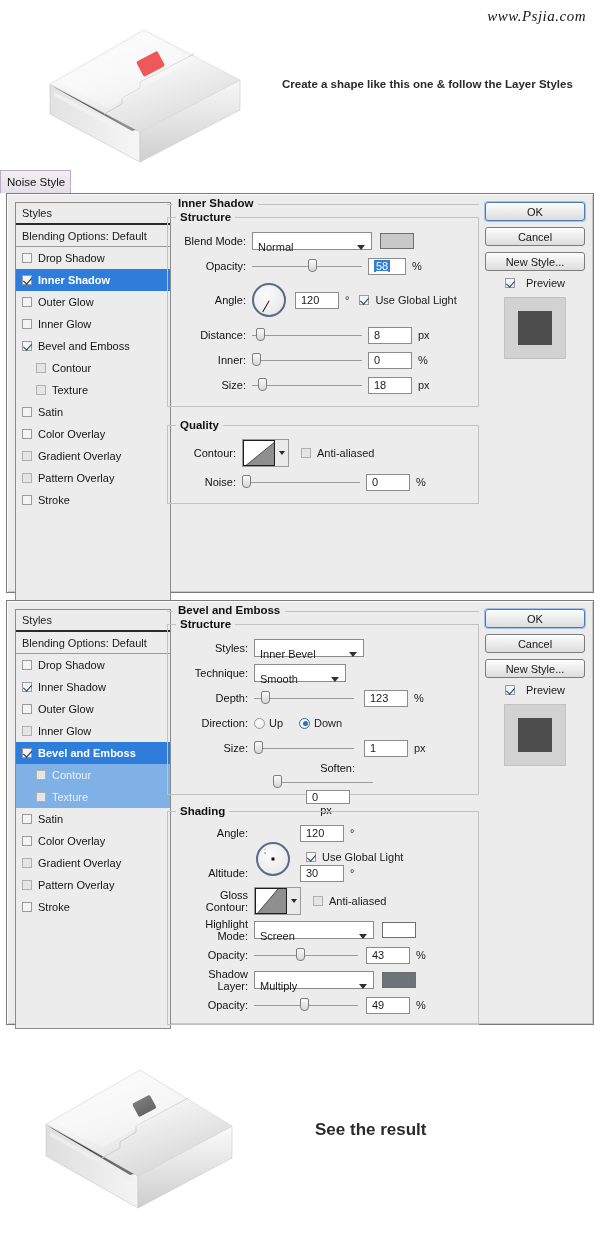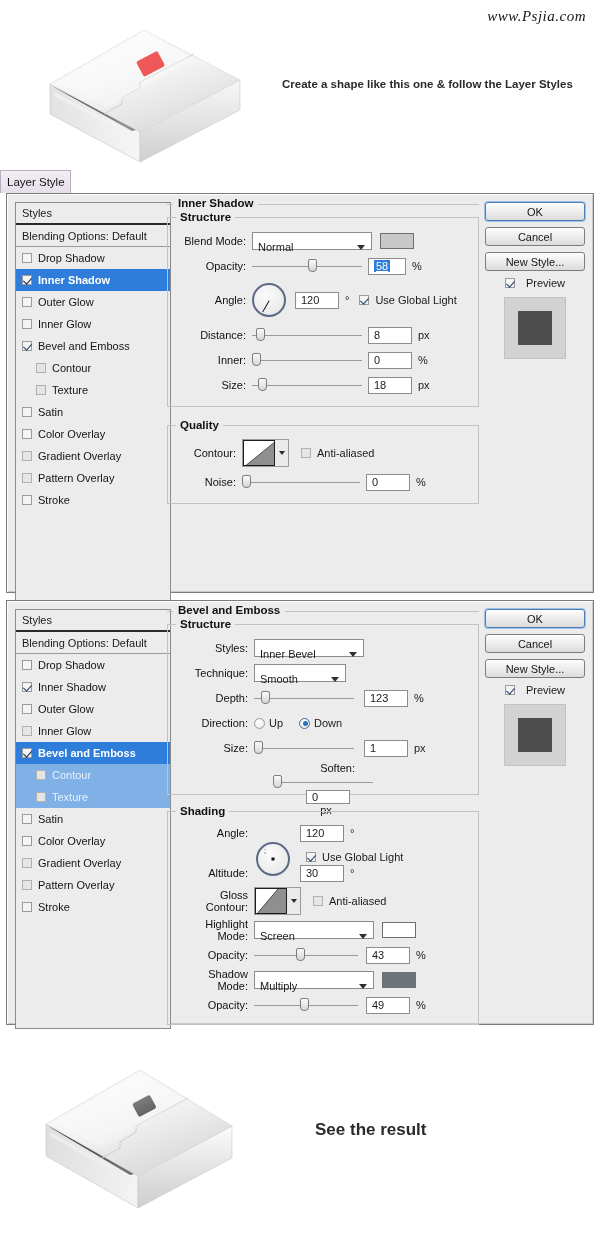--- a/index.html
+++ b/index.html
@@ -274,21 +274,21 @@
 
     <rect x="0" y="0" width="24" height="17" rx="2" fill="#e81010" transform="translate(92,40) rotate(-28)"></rect>
 
     <path d="M14,60 L100,11 L150,37 L64,86 Z" fill="#ffffff" opacity="0.30"></path>
   </svg>
 </div>
 
 <div class="caption-top">Create a shape like this one &amp; follow the Layer Styles</div>
 
 <div class="ls-tab">
-  <span>Layer Style</span>
+  <span>Noise Style</span>
 </div>
 
 <div class="dialog" id="dlg1">
 
   <div class="styles-col">
     <div class="styles-hdr">
       <span>Styles</span>
     </div>
     <div class="styles-blend">
       <span>Blending Options: Default</span>
@@ -683,21 +683,21 @@
           <div class="track"></div>
           <div class="thumb" style="left:42px;"></div>
         </div>
         <div class="txtbox" style="width:44px; margin-left:8px;">
           <span>43</span>
         </div>
         <span class="unit">%</span>
       </div>
 
       <div class="row">
-        <span class="lbl" style="width:76px;">Shadow Mode:</span>
+        <span class="lbl" style="width:76px;">Shadow Layer:</span>
         <div class="sel-box" style="width:120px;">
           <span>Multiply</span>
           <i class="caret"></i>
         </div>
         <div class="swatch" style="background:#6e7279;"></div>
       </div>
 
       <div class="row" style="margin-bottom:0;">
         <span class="lbl" style="width:76px;">Opacity:</span>
         <div class="slider" style="width:104px;">

